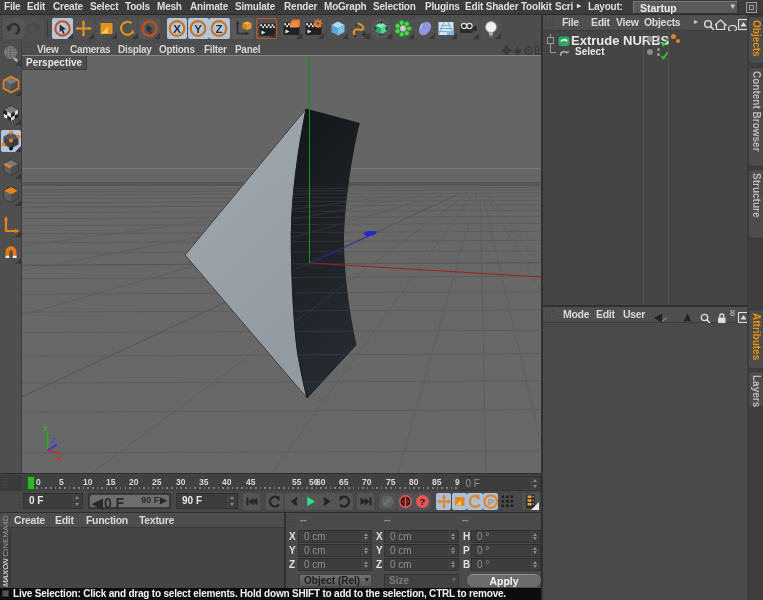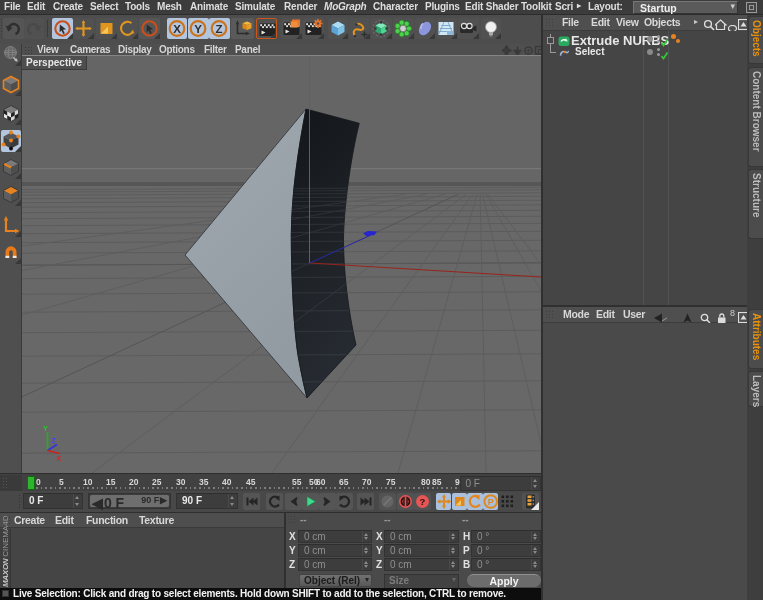--- a/index.html
+++ b/index.html
@@ -22,22 +22,22 @@
 <div class="abs" style="left:0;top:0;width:763px;height:15px;background:#3c3c3c;border-bottom:1px solid #2c2c2c;">
   <span class="tm" style="left:4px;">File</span>
       <span class="tm" style="left:27px;">Edit</span>
       <span class="tm" style="left:53px;">Create</span>
       <span class="tm" style="left:90px;">Select</span>
       <span class="tm" style="left:125px;">Tools</span>
       <span class="tm" style="left:157px;">Mesh</span>
       <span class="tm" style="left:190px;">Animate</span>
       <span class="tm" style="left:235px;">Simulate</span>
       <span class="tm" style="left:284px;">Render</span>
-      <span class="tm" style="left:324px;font-style:italic;">MoGraph</span>
-      <span class="tm" style="left:373px;">Character</span>
+      <span class="tm" style="left:324px;">MoGraph</span>
+      <span class="tm" style="left:373px;">Selection</span>
       <span class="tm" style="left:425px;">Plugins</span>
       <span class="tm" style="left:465px;">Edit Shader Toolkit</span>
       <span class="tm" style="left:555px;">Scri</span>
       <span class="tm" style="left:577px;font-size:8px;">▸</span>
       <span class="tm" style="left:588px;">Layout:</span>
   <div class="abs" style="left:633px;top:1px;width:105px;height:13px;background:#5a5a5a;border:1px solid #777;border-bottom-color:#333;border-right-color:#333;">
     <span style="position:absolute;left:6px;top:0px;color:#f0f0f0;font-size:10.5px;font-weight:bold;">Startup</span>
     <span style="position:absolute;right:2px;top:-1px;color:#ccc;font-size:9px;">▾</span>
   </div>
   <div class="abs" style="left:746px;top:2px;width:11px;height:11px;border:1px solid #999;background:#444;">
@@ -545,21 +545,21 @@
       <span class="abs" style="left:176px;top:2.5px;font-size:8.5px;font-weight:bold;color:#d8d8d8;">30</span>
       <span class="abs" style="left:199px;top:2.5px;font-size:8.5px;font-weight:bold;color:#d8d8d8;">35</span>
       <span class="abs" style="left:222px;top:2.5px;font-size:8.5px;font-weight:bold;color:#d8d8d8;">40</span>
       <span class="abs" style="left:246px;top:2.5px;font-size:8.5px;font-weight:bold;color:#d8d8d8;">45</span>
       <span class="abs" style="left:269px;top:2.5px;font-size:8.5px;font-weight:bold;color:#d8d8d8;margin-left:40px;">50</span>
       <span class="abs" style="left:292px;top:2.5px;font-size:8.5px;font-weight:bold;color:#d8d8d8;">55</span>
       <span class="abs" style="left:316px;top:2.5px;font-size:8.5px;font-weight:bold;color:#d8d8d8;">60</span>
       <span class="abs" style="left:339px;top:2.5px;font-size:8.5px;font-weight:bold;color:#d8d8d8;">65</span>
       <span class="abs" style="left:362px;top:2.5px;font-size:8.5px;font-weight:bold;color:#d8d8d8;">70</span>
       <span class="abs" style="left:386px;top:2.5px;font-size:8.5px;font-weight:bold;color:#d8d8d8;">75</span>
-      <span class="abs" style="left:409px;top:2.5px;font-size:8.5px;font-weight:bold;color:#d8d8d8;margin-left:12px;">80</span>
+      <span class="abs" style="left:409px;top:2.5px;font-size:8.5px;font-weight:bold;color:#d8d8d8;">80</span>
       <span class="abs" style="left:432px;top:2.5px;font-size:8.5px;font-weight:bold;color:#d8d8d8;">85</span>
       <span class="abs" style="left:455px;top:2.5px;font-size:8.5px;font-weight:bold;color:#d8d8d8;">90</span>
       <div class="abs" style="left:36px;top:13px;width:422px;height:2px;background-image:repeating-linear-gradient(90deg,#7d7d7d 0,#7d7d7d 1.6px,transparent 1.6px,transparent 4.66px);"></div>
       <div class="inbox" style="left:459.5px;top:2px;width:81px;height:15px;">
         <span class="val">0 F</span>
         <span class="spin"></span>
       </div>
 </div>
 
 <div class="abs" style="left:0;top:491px;width:541px;height:21px;background:#484848;">

